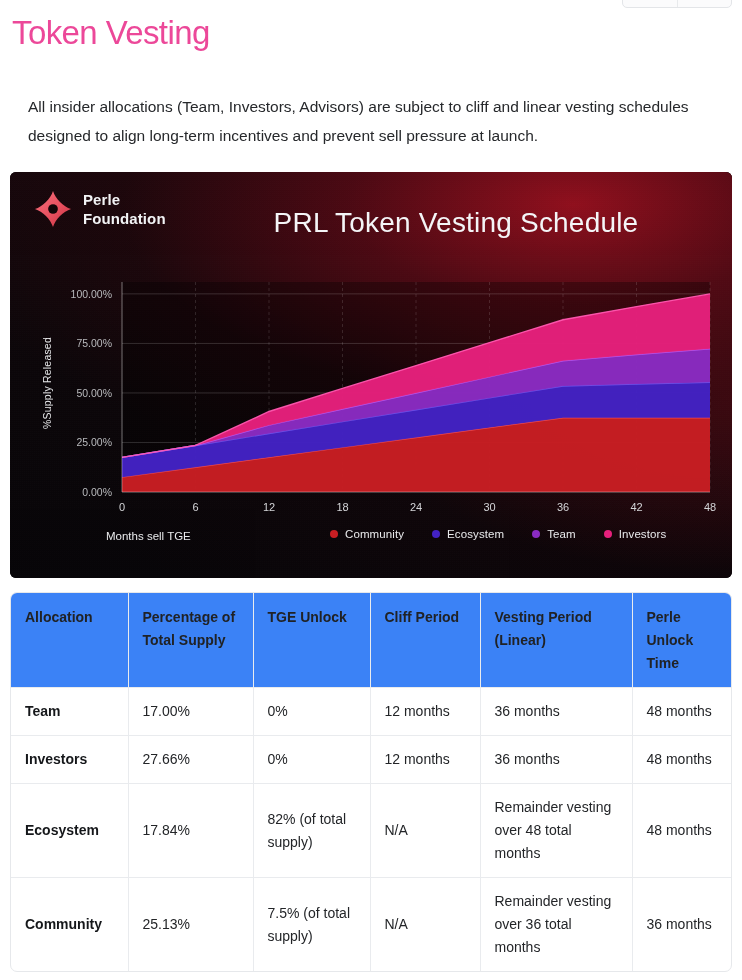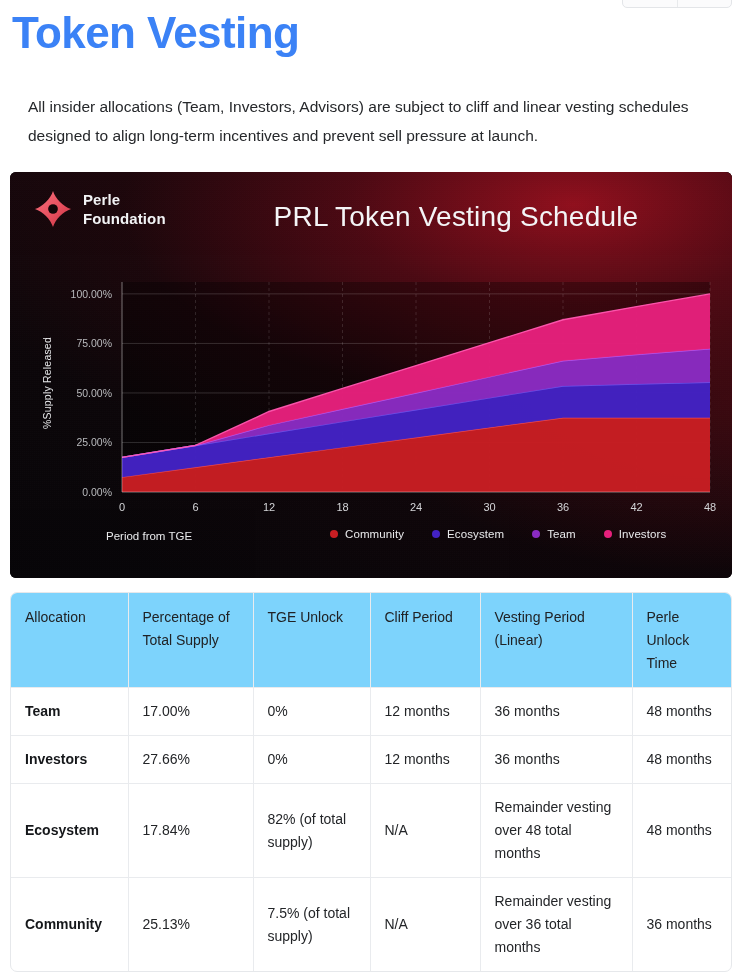--- a/index.html
+++ b/index.html
@@ -37,25 +37,25 @@
   .top-right-stub .seg {
     flex: 1;
     border-right: 1px solid #e8eaec;
   }
   .top-right-stub .seg:last-child { border-right: none; }
 
   
   .page-title {
     margin: 0;
     padding: 12px 12px 0 12px;
-    font-size: 44px;
+    font-size: 33px;
     line-height: 42px;
-    font-weight: 700;
+    font-weight: 400;
     letter-spacing: -0.6px;
-    color: #3b82f6;
+    color: #ec4899;
   }
 
   .intro {
     margin: 16px;
     padding: 22px 14px 0 12px;
     font-size: 15.5px;
     line-height: 29px;
     color: #26282b;
     max-width: 712px;
   }
@@ -101,21 +101,21 @@
   .brand-text {
     font-size: 15px;
     line-height: 19px;
     font-weight: 700;
     color: #f2f3f5;
     letter-spacing: .1px;
   }
 
   .chart-title {
     position: absolute;
-    top: 27px;
+    top: 33px;
     left: 0;
     right: 0;
     z-index: 4;
     text-align: center;
     padding-left: 170px;
     font-size: 28px;
     line-height: 36px;
     font-weight: 400;
     color: #f4f5f7;
     letter-spacing: .2px;
@@ -192,22 +192,22 @@
     padding: 12px 14px;
     font-size: 14px;
     line-height: 23px;
     color: #232528;
     border-right: 1px solid #e9ebee;
     border-bottom: 1px solid #e9ebee;
   }
   table.vest-table th:last-child,
   table.vest-table td:last-child { border-right: none; }
   table.vest-table thead th {
-    background: #7dd3fc;
-    font-weight: 400;
+    background: #3b82f6;
+    font-weight: 700;
     color: #202225;
     vertical-align: top;
     padding-top: 13px;
   }
   table.vest-table tbody td:first-child {
     font-weight: 700;
     color: #15171a;
   }
   table.vest-table tbody tr:last-child td { border-bottom: none; }
 
@@ -294,21 +294,21 @@
           <text x="332.5" y="339" text-anchor="middle" fill="#d4d5d8" font-size="11" font-family="&quot;Liberation Sans&quot;, sans-serif">18</text>
           <text x="406" y="339" text-anchor="middle" fill="#d4d5d8" font-size="11" font-family="&quot;Liberation Sans&quot;, sans-serif">24</text>
           <text x="479.5" y="339" text-anchor="middle" fill="#d4d5d8" font-size="11" font-family="&quot;Liberation Sans&quot;, sans-serif">30</text>
           <text x="553" y="339" text-anchor="middle" fill="#d4d5d8" font-size="11" font-family="&quot;Liberation Sans&quot;, sans-serif">36</text>
           <text x="626.5" y="339" text-anchor="middle" fill="#d4d5d8" font-size="11" font-family="&quot;Liberation Sans&quot;, sans-serif">42</text>
           <text x="700" y="339" text-anchor="middle" fill="#d4d5d8" font-size="11" font-family="&quot;Liberation Sans&quot;, sans-serif">48</text>
         </svg>
     </div>
 
     <div class="axis-title-y">%Supply Released</div>
-    <div class="axis-title-x">Period from TGE</div>
+    <div class="axis-title-x">Months sell TGE</div>
 
     <div class="legend" id="chart-legend">
         <div class="legend-item">
           <span class="legend-dot" style="background: rgb(200, 30, 35);"></span>
           <span class="legend-label">Community</span>
         </div>
         <div class="legend-item">
           <span class="legend-dot" style="background: rgb(67, 34, 196);"></span>
           <span class="legend-label">Ecosystem</span>
         </div>

